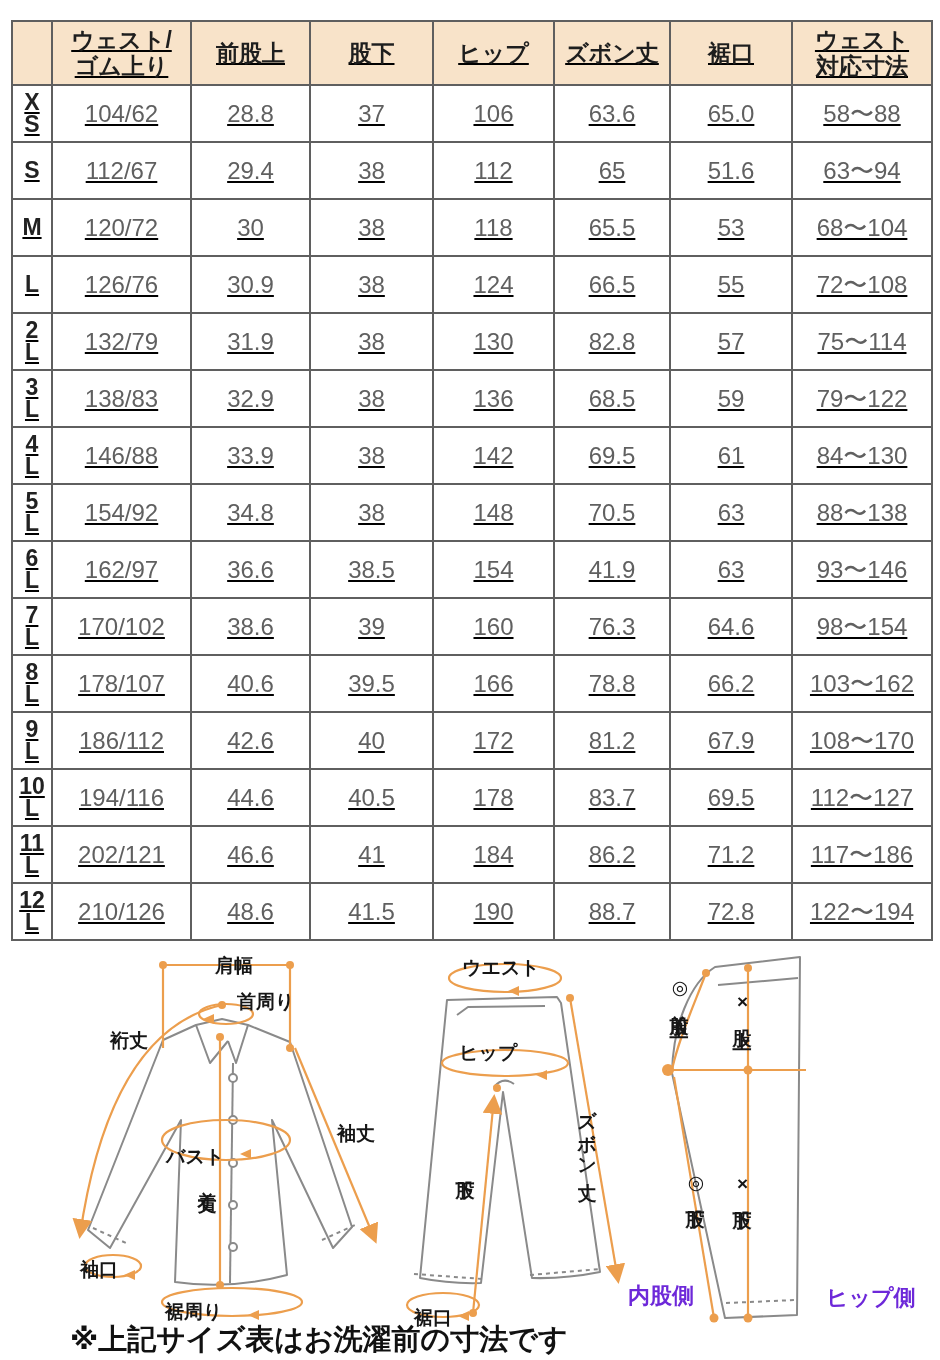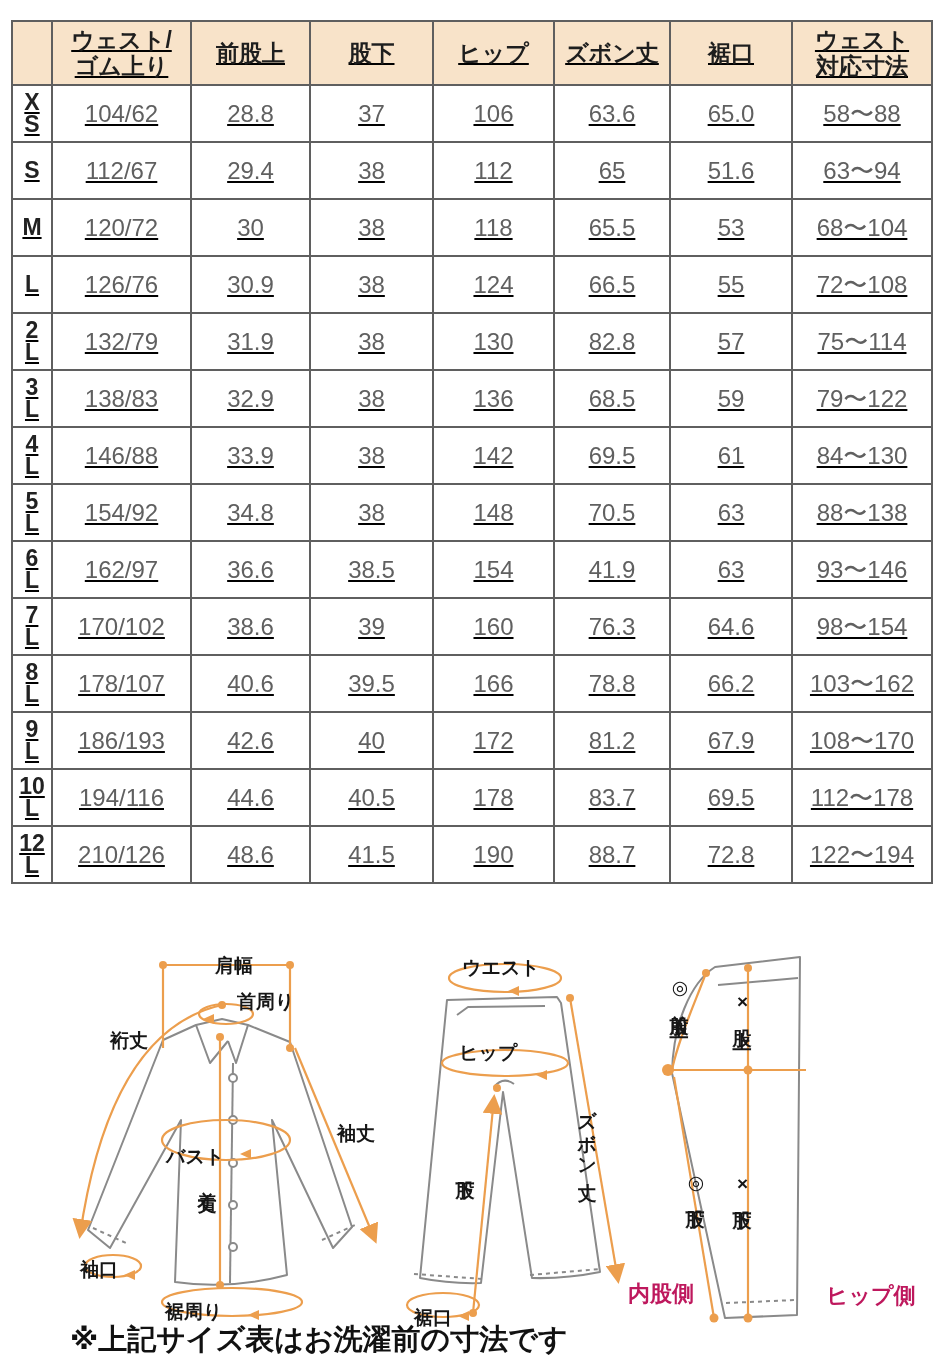--- a/index.html
+++ b/index.html
@@ -32,21 +32,21 @@
   
   .diagram-area{position:absolute;left:0;top:945px;width:940px;height:415px;}
   .diagram-area svg{position:absolute;left:0;top:0;}
   .dlabel{
     position:absolute;font-size:19px;font-weight:bold;color:#161616;
     white-space:nowrap;line-height:1;
   }
   .vlabel{
     writing-mode:vertical-rl;text-orientation:upright;letter-spacing:2px;
   }
-  .graylabel{color:#be185d;font-size:22px;font-family:Liberation Mono, monospace;}
+  .graylabel{color:#6d28d9;font-size:22px;}
   .note{
     position:absolute;left:70px;top:1320px;font-size:29px;font-weight:bold;
     color:#111111;white-space:nowrap;
   }
 </style>
 </head>
 <body>
 
 <table class="size-table">
   <colgroup>
@@ -188,38 +188,49 @@
         <td>40.6</td>
         <td>39.5</td>
         <td>166</td>
         <td>78.8</td>
         <td>66.2</td>
         <td>103〜162</td>
       </tr>
       <tr>
         <th class="rowlabel">9
 L</th>
-        <td>186/193</td>
+        <td>186/112</td>
         <td>42.6</td>
         <td>40</td>
         <td>172</td>
         <td>81.2</td>
         <td>67.9</td>
         <td>108〜170</td>
       </tr>
       <tr>
         <th class="rowlabel">10
 L</th>
         <td>194/116</td>
         <td>44.6</td>
         <td>40.5</td>
         <td>178</td>
         <td>83.7</td>
         <td>69.5</td>
-        <td>112〜178</td>
+        <td>112〜127</td>
+      </tr>
+      <tr>
+        <th class="rowlabel">11
+L</th>
+        <td>202/121</td>
+        <td>46.6</td>
+        <td>41</td>
+        <td>184</td>
+        <td>86.2</td>
+        <td>71.2</td>
+        <td>117〜186</td>
       </tr>
       <tr>
         <th class="rowlabel">12
 L</th>
         <td>210/126</td>
         <td>48.6</td>
         <td>41.5</td>
         <td>190</td>
         <td>88.7</td>
         <td>72.8</td>

